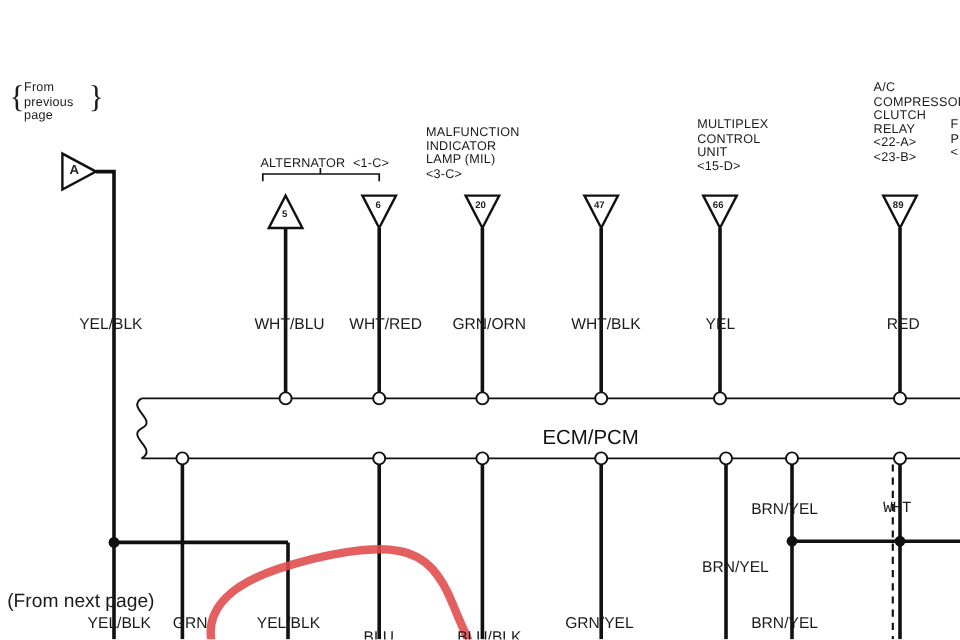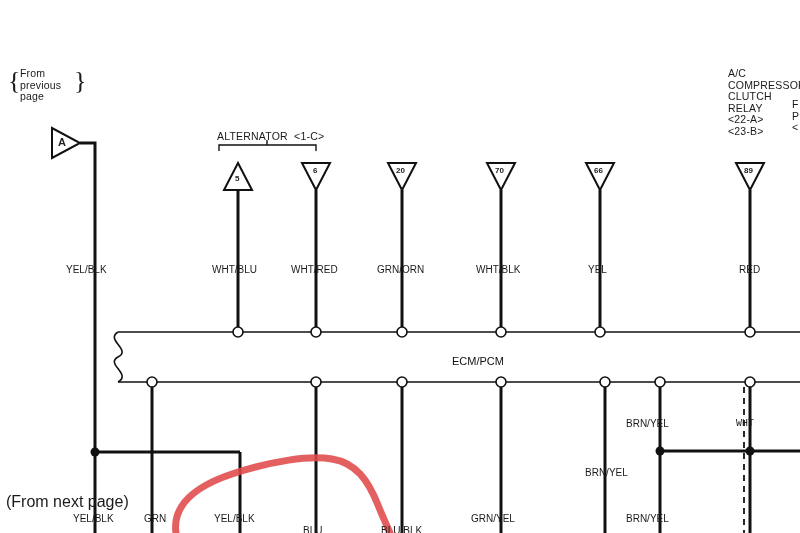--- a/index.html
+++ b/index.html
@@ -2,25 +2,25 @@
 <html><head>
 <meta charset="utf-8">
 <style>
   html,body{margin:0;padding:0;background:#ffffff;}
   body{width:800px;height:533px;overflow:hidden;
        font-family:"Liberation Sans","DejaVu Sans",sans-serif;color:#111;}
   #stage{position:relative;width:800px;height:533px;background:#fff;}
   svg{position:absolute;left:0;top:0;}
   .lbl{position:absolute;font-size:10.5px;line-height:11.5px;letter-spacing:.2px;
        color:#1a1a1a;white-space:pre;font-weight:500;}
-  .wire-lbl{position:absolute;font-size:10px;line-height:11px;color:#1a1a1a;
+  .wire-lbl{position:absolute;font-size:13px;line-height:11px;color:#1a1a1a;
             white-space:nowrap;font-weight:500;}
   .tri-num{position:absolute;font-size:8px;color:#222;font-weight:700;
            white-space:nowrap;}
-  .ecm-lbl{position:absolute;font-size:11px;color:#111;font-weight:500;}
+  .ecm-lbl{position:absolute;font-size:17px;color:#111;font-weight:500;}
   .brace{position:absolute;font-size:26px;line-height:26px;color:#1a1a1a;
          font-family:"Liberation Serif","DejaVu Serif",serif;}
 </style>
 </head>
 <body>
 
 <div id="stage">
 
   <svg width="800" height="533" viewBox="0 0 800 533">
     <g stroke="#111" fill="none" stroke-linecap="butt">
@@ -97,25 +97,33 @@
 
   <span class="brace" style="left:8px;top:68px;">{</span>
   <span class="brace" style="left:74px;top:68px;">}</span>
   <span class="lbl" style="left:20px;top:68px;">From
 previous
 page</span>
 
   <span class="tri-num" style="left:235px;top:174px;">5</span>
   <span class="tri-num" style="left:313px;top:166px;">6</span>
   <span class="tri-num" style="left:396px;top:166px;">20</span>
-  <span class="tri-num" style="left:495px;top:166px;">70</span>
+  <span class="tri-num" style="left:495px;top:166px;">47</span>
   <span class="tri-num" style="left:594px;top:166px;">66</span>
   <span class="tri-num" style="left:744px;top:166px;">89</span>
 
   <span class="lbl" style="left:217px;top:131px;text-align:right;">ALTERNATOR  &lt;1-C&gt;</span>
+  <span class="lbl" style="left:355px;top:105px;">MALFUNCTION
+INDICATOR
+LAMP (MIL)
+&lt;3-C&gt;</span>
+  <span class="lbl" style="left:581px;top:99px;">MULTIPLEX
+CONTROL
+UNIT
+&lt;15-D&gt;</span>
   <span class="lbl" style="left:728px;top:68px;">A/C
 COMPRESSOR
 CLUTCH
 RELAY
 &lt;22-A&gt;
 &lt;23-B&gt;</span>
   <span class="lbl" style="left:792px;top:99px;">F
 P
 &lt;</span>
 

